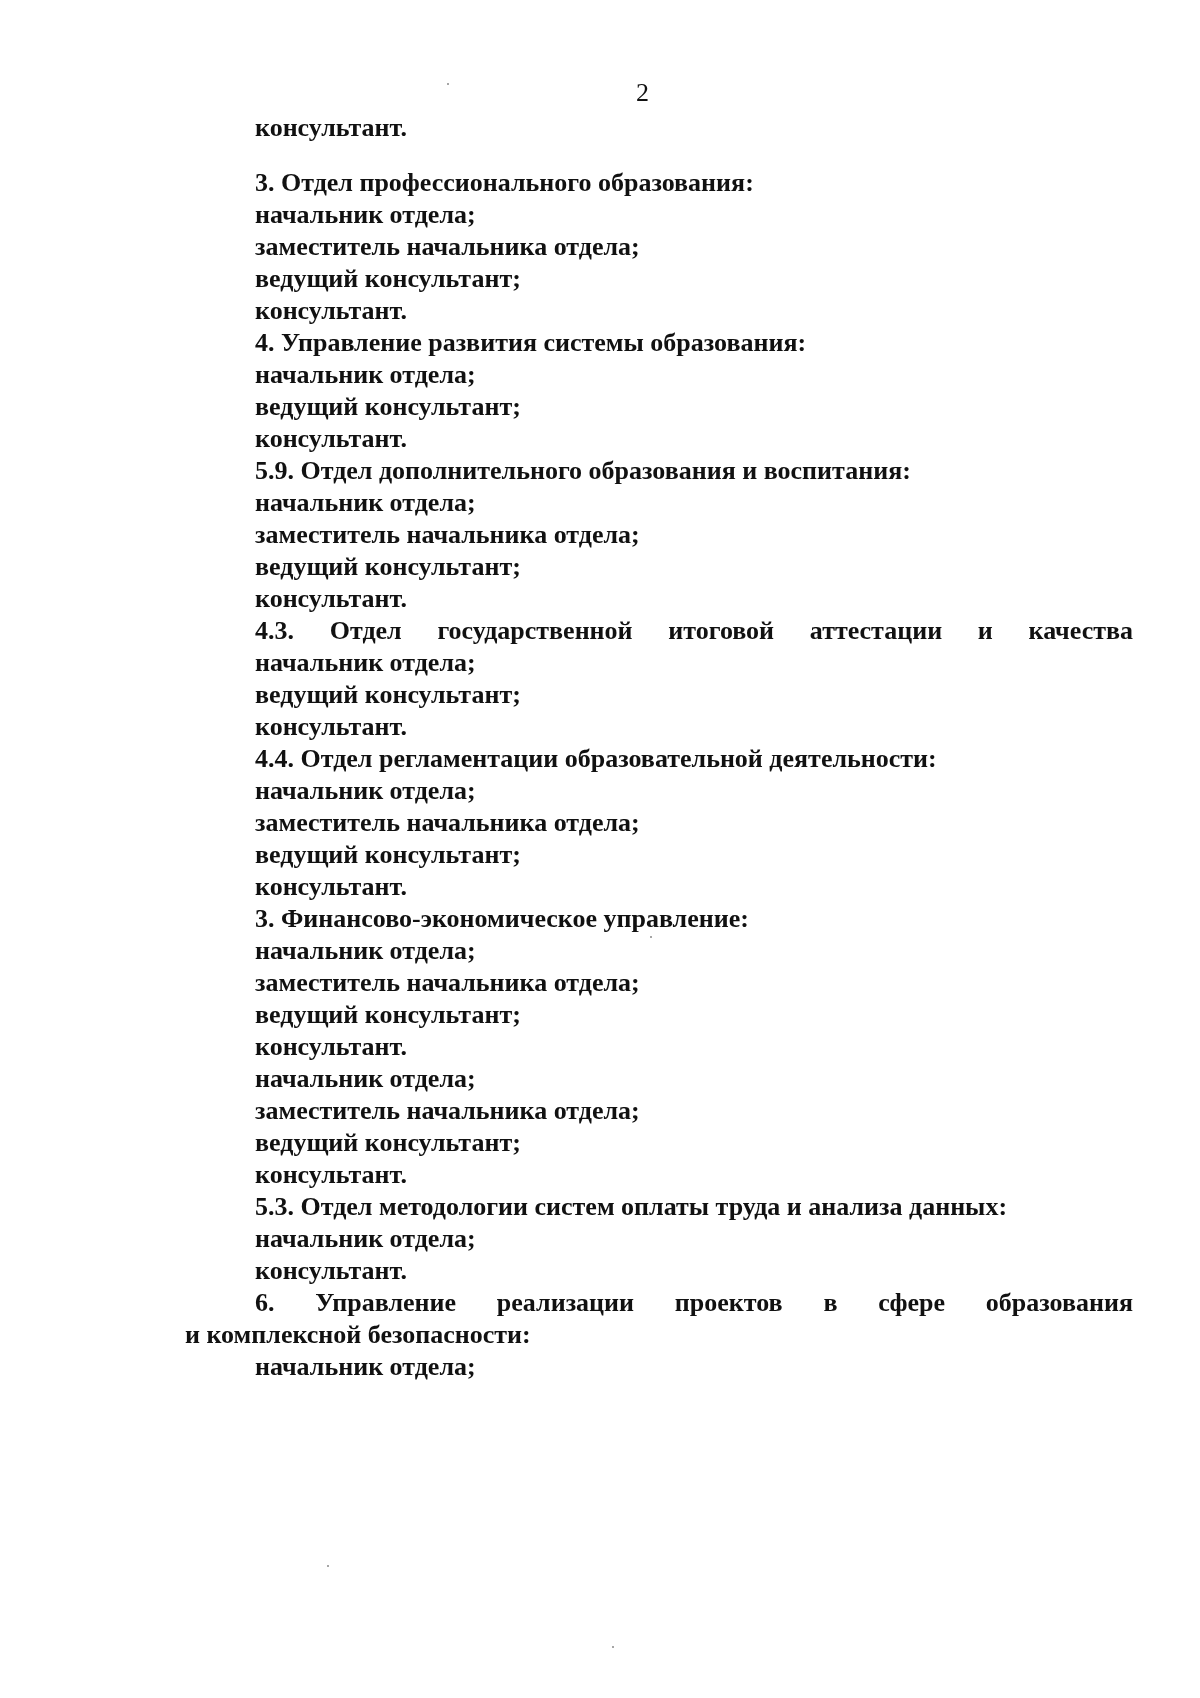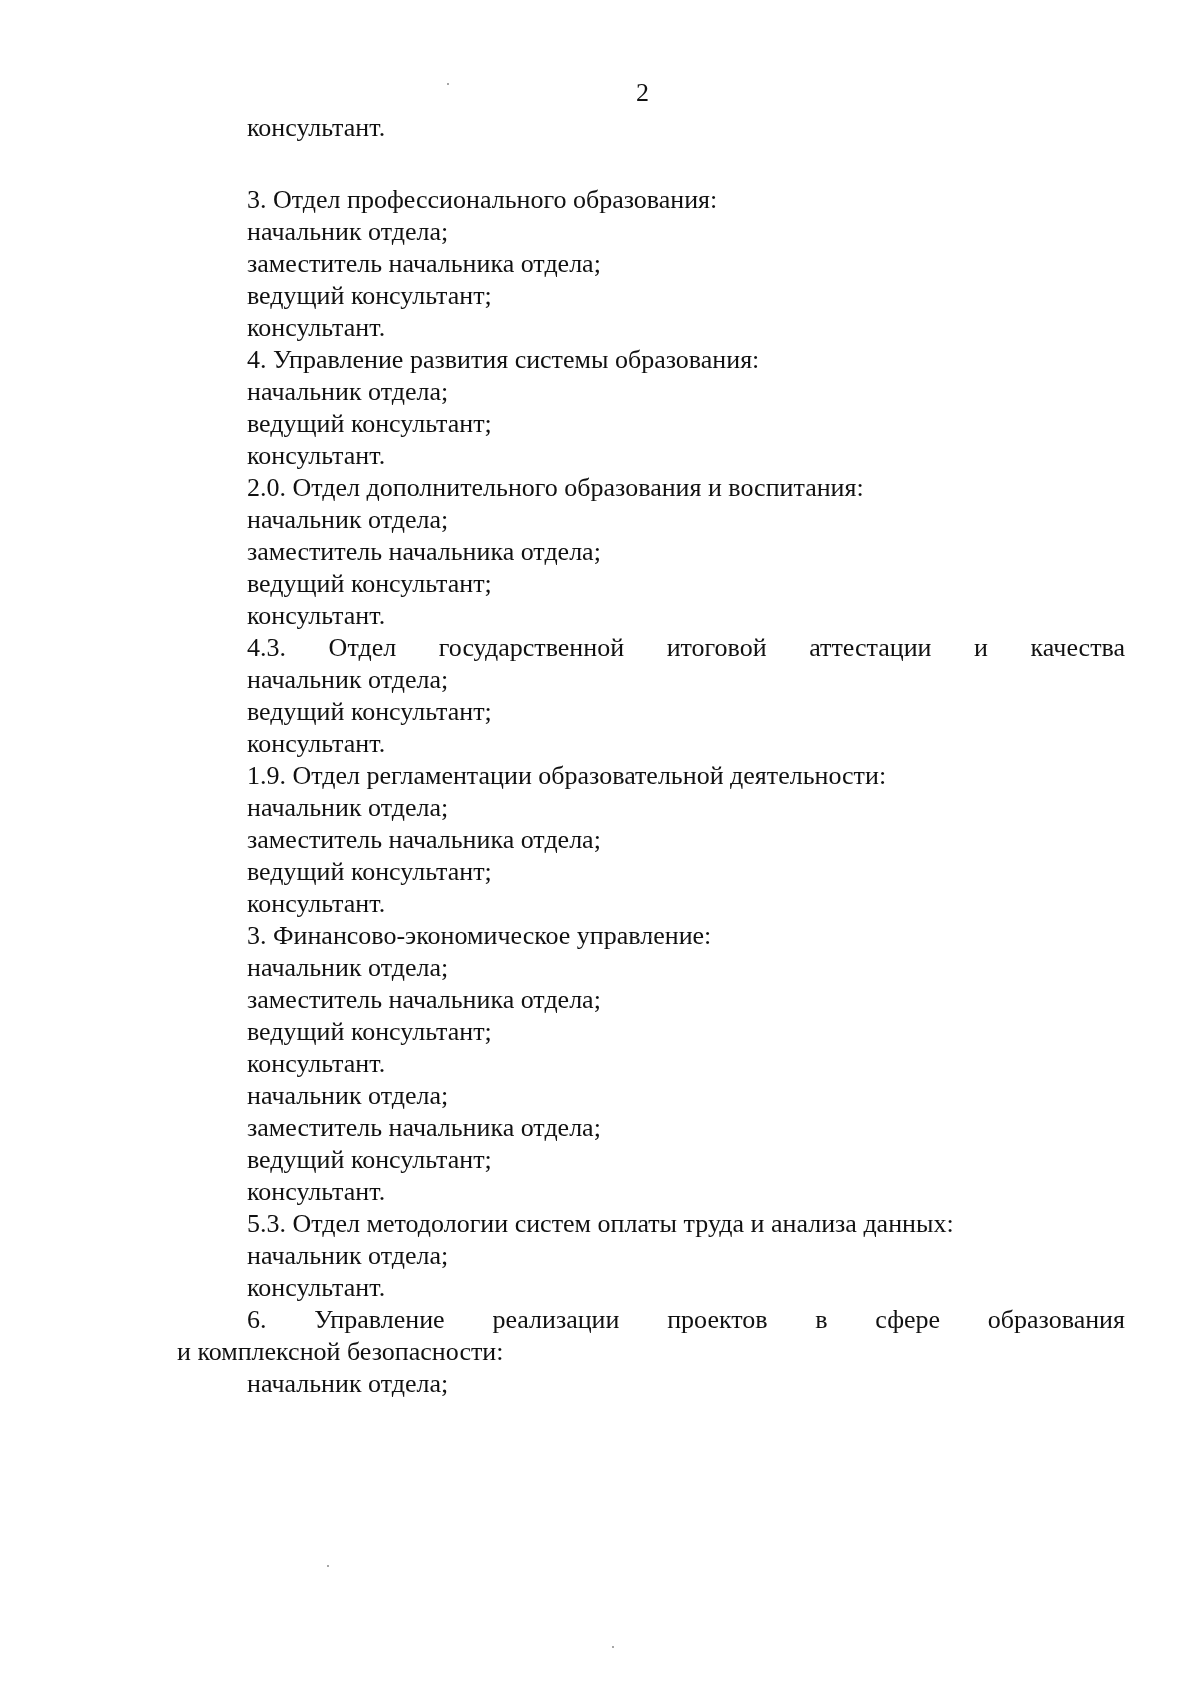--- a/index.html
+++ b/index.html
@@ -8,27 +8,27 @@
       position: absolute; left: 0; top: 0; width: 1200px; height: 1698px;
       background: #ffffff; color: #111111;
       font-family: "Liberation Serif", "DejaVu Serif", serif;
       font-size: 26px;
     }
     .page-number {
       position: absolute; left: 636px; top: 78px; width: 20px;
       font-size: 26px; line-height: 30px;
     }
     .body-text {
-      position: absolute; left: 177px; top: 112px; width: 948px;
+      position: absolute; left: 185px; top: 112px; width: 948px; font-weight: bold;
     }
     .line {
       display: block; line-height: 32px; height: 32px;
       padding-left: 70px; white-space: nowrap;
     }
-    .line.gap { margin-top: 40px; }
+    .line.gap { margin-top: 23px; }
     .line.justify {
       white-space: normal; text-align: justify; text-align-last: justify;
       height: 32px; overflow: hidden;
     }
     .line.wrap { padding-left: 0; }
     .speck { position: absolute; width: 2px; height: 2px; background: #888; border-radius: 1px; }
   </style>
 </head>
 <body>
 
@@ -39,30 +39,30 @@
     <span class="line">консультант.</span>
     <span class="line gap">3.  Отдел профессионального образования:</span>
     <span class="line">начальник отдела;</span>
     <span class="line">заместитель начальника отдела;</span>
     <span class="line">ведущий консультант;</span>
     <span class="line">консультант.</span>
     <span class="line">4. Управление развития системы образования:</span>
     <span class="line">начальник отдела;</span>
     <span class="line">ведущий консультант;</span>
     <span class="line">консультант.</span>
-    <span class="line">2.0. Отдел дополнительного образования и воспитания:</span>
+    <span class="line">5.9. Отдел дополнительного образования и воспитания:</span>
     <span class="line">начальник отдела;</span>
     <span class="line">заместитель начальника отдела;</span>
     <span class="line">ведущий консультант;</span>
     <span class="line">консультант.</span>
     <span class="line justify">4.3. Отдел государственной итоговой аттестации и качества</span>
     <span class="line">начальник отдела;</span>
     <span class="line">ведущий консультант;</span>
     <span class="line">консультант.</span>
-    <span class="line">1.9. Отдел регламентации образовательной деятельности:</span>
+    <span class="line">4.4. Отдел регламентации образовательной деятельности:</span>
     <span class="line">начальник отдела;</span>
     <span class="line">заместитель начальника отдела;</span>
     <span class="line">ведущий консультант;</span>
     <span class="line">консультант.</span>
     <span class="line">3. Финансово-экономическое управление:</span>
     <span class="line">начальник отдела;</span>
     <span class="line">заместитель начальника отдела;</span>
     <span class="line">ведущий консультант;</span>
     <span class="line">консультант.</span>
     <span class="line">начальник отдела;</span>

